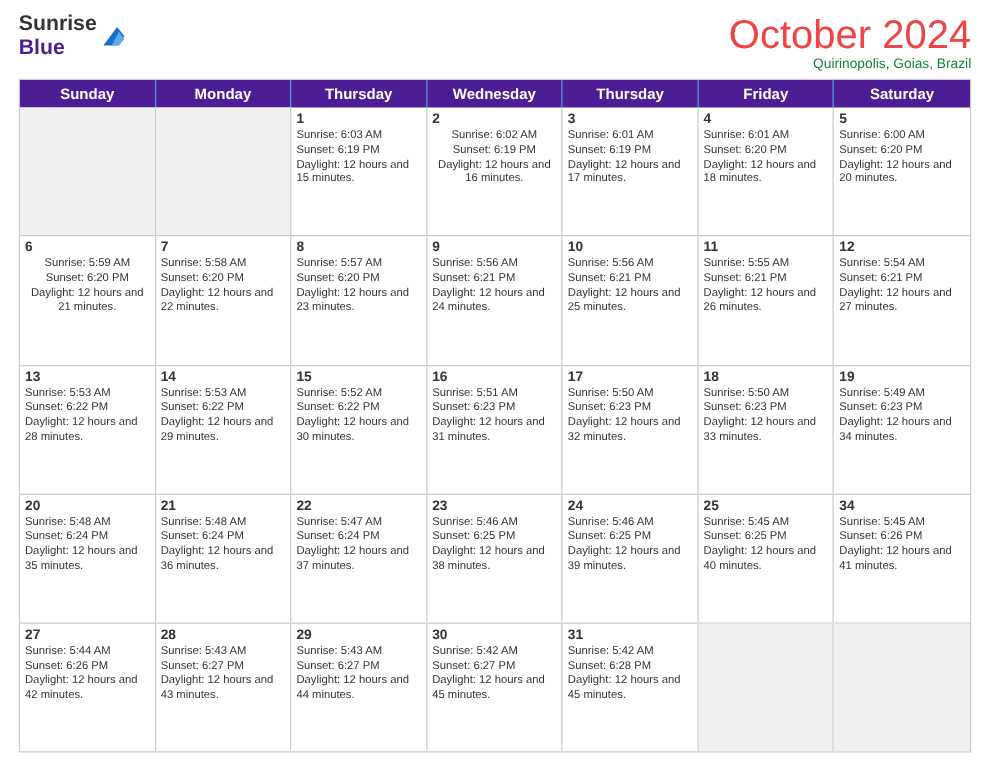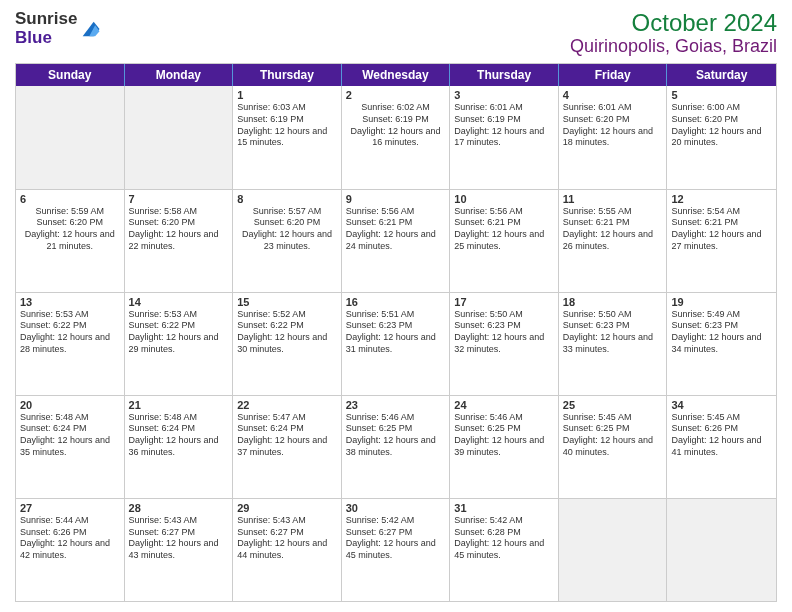--- a/index.html
+++ b/index.html
@@ -45,28 +45,28 @@
     .logo-icon {
       width: 22px;
       height: 22px;
       margin-left: 2px;
       align-self: center;
     }
     .title-block {
       text-align: right;
     }
     .month-title {
-      font-size: 24px;
+      font-size: 32px;
       font-weight: normal;
+      color: #ef4444;
+      line-height: 1.1;
+    }
+    .location {
+      font-size: 11px;
       color: #15803d;
-      line-height: 1.1;
-    }
-    .location {
-      font-size: 18px;
-      color: #701a75;
     }
     .calendar {
       flex: 1;
       display: flex;
       flex-direction: column;
       border: 1px solid #ccc;
     }
     .cal-header-row {
       display: grid;
       grid-template-columns: repeat(7, 1fr);
@@ -197,21 +197,21 @@
 Daylight: 12 hours and 21 minutes.</div>
           </div>
           <div class="cal-cell">
             <span class="day-num">7</span>
             <div class="cell-info" style="white-space: pre-line;">Sunrise: 5:58 AM
 Sunset: 6:20 PM
 Daylight: 12 hours and 22 minutes.</div>
           </div>
           <div class="cal-cell">
             <span class="day-num">8</span>
-            <div class="cell-info" style="white-space: pre-line; text-align: center;">Sunrise: 5:57 AM
+            <div class="cell-info" style="white-space: pre-line;">Sunrise: 5:57 AM
 Sunset: 6:20 PM
 Daylight: 12 hours and 23 minutes.</div>
           </div>
           <div class="cal-cell">
             <span class="day-num">9</span>
             <div class="cell-info" style="white-space: pre-line;">Sunrise: 5:56 AM
 Sunset: 6:21 PM
 Daylight: 12 hours and 24 minutes.</div>
           </div>
           <div class="cal-cell">

